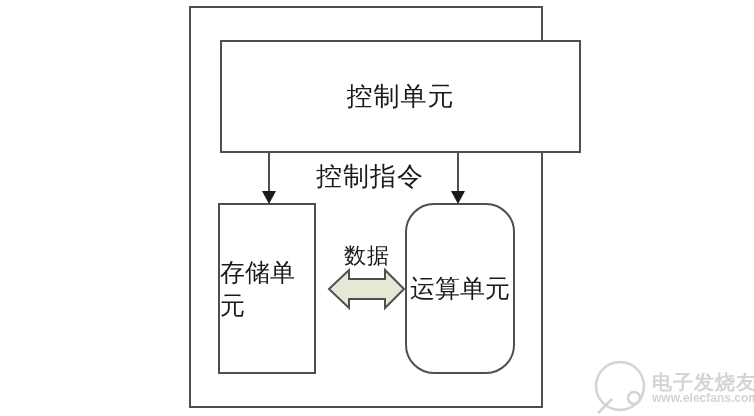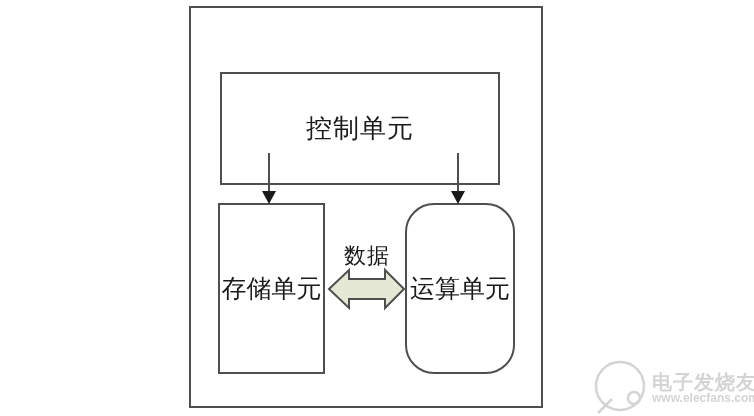--- a/index.html
+++ b/index.html
@@ -22,25 +22,25 @@
   }
   .box {
     position: absolute;
     border: 2px solid #4f4f4f;
     box-sizing: border-box;
     background: #ffffff;
     display: flex; align-items: center; justify-content: center;
     color: #1a1a1a;
   }
   .box-control {
-    left: 220px; top: 40px; width: 280px; height: 113px;
-    font-size: 26px; letter-spacing: 1px; margin-top: 32px;
+    left: 220px; top: 40px; width: 361px; height: 113px;
+    font-size: 26px; letter-spacing: 1px;
   }
   .box-storage {
-    left: 218px; top: 203px; width: 107px; height: 171px;
+    left: 218px; top: 203px; width: 98px; height: 171px;
     font-size: 25px;
     font-family: Liberation Serif, serif;
   }
   .box-alu {
     left: 405px; top: 203px; width: 110px; height: 171px;
     font-size: 25px;
     border-radius: 29px;
   }
   .lbl {
     position: absolute;
@@ -94,20 +94,21 @@
   </div>
 
   <div class="box box-storage">
     <span>存储单元</span>
   </div>
 
   <div class="box box-alu">
     <span>运算单元</span>
   </div>
 
+  <div class="lbl lbl-instruction">控制指令</div>
 
   <div class="lbl lbl-data">数据</div>
 
   <svg class="overlay" width="754" height="416" viewBox="0 0 754 416">
 
     <g>
       <circle cx="620" cy="386" r="24" fill="none" stroke="#d4d4d4" stroke-width="2.5"></circle>
       <circle cx="634" cy="398" r="6" fill="none" stroke="#d4d4d4" stroke-width="2.5"></circle>
       <line x1="598" y1="413" x2="612" y2="399" stroke="#d4d4d4" stroke-width="2.5"></line>
     </g>

